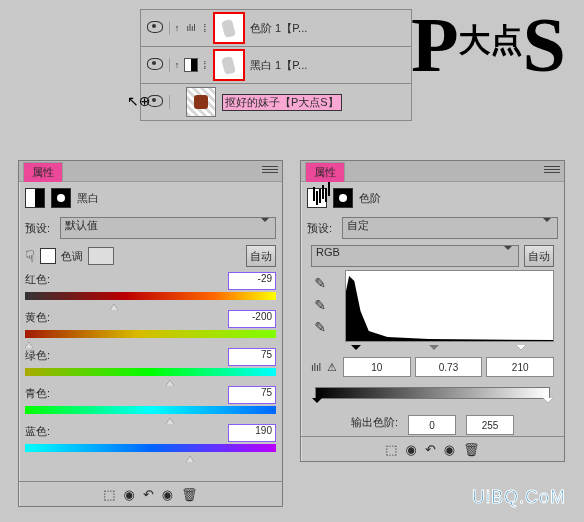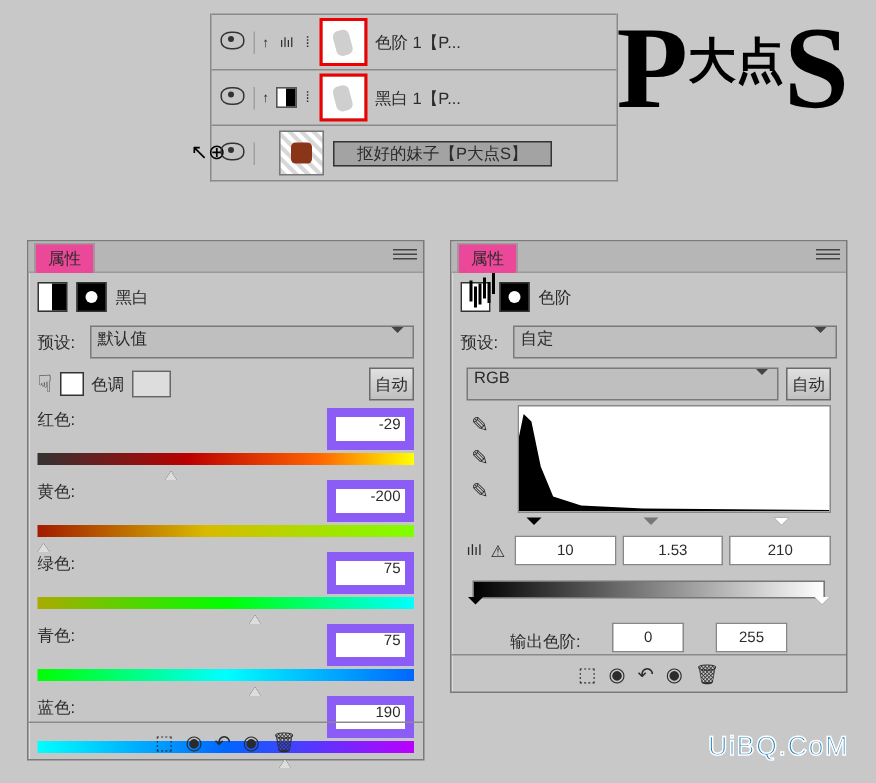--- a/index.html
+++ b/index.html
@@ -7,21 +7,21 @@
 .layer-row{display:flex;align-items:center;height:36px;border-top:1px solid #8a8a8a;position:relative}
 .vis{width:28px;text-align:center;border-right:1px solid #a0a0a0}
 .eye{display:inline-block;width:14px;height:10px;border:1.5px solid #333;border-radius:7px/5px;position:relative}
 .eye::after{content:"";position:absolute;width:4px;height:4px;background:#333;border-radius:50%;left:4px;top:2px}
 .lock{width:14px;text-align:center;font-size:9px}
 .link{width:14px;text-align:center;font-size:10px}
 .mask{width:28px;height:28px;margin:0 2px;background:#fff;border:1px solid #777;position:relative}
 .mask.hl{outline:2px solid #e00;outline-offset:-1px}
 .mask::after{content:"";position:absolute;left:30%;top:20%;width:40%;height:60%;background:#cfcfcf;border-radius:4px;transform:rotate(-15deg)}
 .lbl{margin-left:4px;white-space:nowrap;overflow:hidden}
-.lbl.boxed{border:1px solid #333;padding:0 15px;background:#a3a3a3}
+.lbl.boxed{border:1px solid #333;padding:0 2px;background:#f9a8d4}
 .thumb{width:28px;height:28px;margin:0 2px;border:1px solid #777;position:relative;background-image:linear-gradient(45deg,#fff 25%,#d8d8d8 25%,#d8d8d8 50%,#fff 50%,#fff 75%,#d8d8d8 75%);background-size:8px 8px}
 .thumb::after{content:"";position:absolute;left:25%;top:25%;width:50%;height:50%;background:#8a3518;border-radius:3px}
 .cursor{position:absolute;left:-14px;top:9px;font-size:14px;color:#000}
 .panel{position:absolute;background:#c6c6c6;border:1px solid #7a7a7a;box-shadow:inset 1px 1px 0 #dcdcdc}
 .panel.left{left:18px;top:160px;width:263px;height:345px}
 .panel.right{left:300px;top:160px;width:263px;height:300px}
 .tab-bar{height:20px;display:flex;align-items:center;padding-left:4px;background:#b6b6b6;border-bottom:1px solid #9a9a9a}
 .tab{padding:2px 8px;background:#ec4899;border:1px solid #9a9a9a;border-bottom:0;margin-top:2px}
 .menu-btn{margin-left:auto;width:16px;height:14px;margin-right:4px}
 .menu-btn span{display:block;height:1px;background:#444;margin:2px 0}
@@ -35,21 +35,21 @@
 .row{display:flex;align-items:center;padding:3px 6px;gap:5px}
 .label-s{min-width:30px}
 .select{flex:1;height:20px;border:1px solid #7a7a7a;background:#bfbfbf;display:flex;padding:0 4px;position:relative}
 .select::after{content:"";position:absolute;right:6px;border:4px solid transparent;border-top-color:#444}
 .btn{height:20px;padding:0 3px;border:1px solid #6a6a6a;background:linear-gradient(#e0e0e0,#c0c0c0);display:inline-flex;align-items:center}
 .hand{font-size:16px}
 .chk{width:14px;height:14px;border:1px solid #333;background:#fff}
 .swatch{width:24px;height:16px;border:1px solid #666;background:#ddd}
 .slider{position:relative;margin:2px 6px 10px}
 .slider-label{display:flex;justify-content:space-between;margin-bottom:2px}
-.num{width:40px;height:16px;border:6px solid #8b5cf6;background:#fff;text-align:right;padding:0 3px;font-size:10px}
+.num{width:40px;height:16px;border:1px solid #8b5cf6;background:#fff;text-align:right;padding:0 3px;font-size:10px}
 .grad{height:8px;position:relative}
 .handle{position:absolute;top:8px;width:0;height:0;border:4px solid transparent}
 .h-up{border-bottom:6px solid #ddd;filter:drop-shadow(0 0 0.5px #000)}
 .grad-red{background:linear-gradient(90deg,#333,#b00 40%,#f60 75%,#ff0)}
 .grad-yel{background:linear-gradient(90deg,#a31b00,#d8bb00 45%,#7fff00)}
 .grad-grn{background:linear-gradient(90deg,#aa0,#0f0 50%,#0ff)}
 .grad-cyn{background:linear-gradient(90deg,#0f0,#0ff 50%,#06f)}
 .grad-blu{background:linear-gradient(90deg,#0ff,#06f 50%,#b0f)}
 .bot-bar{position:absolute;bottom:0;left:0;right:0;height:24px;border-top:1px solid #8a8a8a;display:flex;align-items:center;justify-content:center;gap:8px;font-size:13px}
 .ic{font-size:13px}
@@ -60,21 +60,21 @@
 .blk{border-top-color:#000}
 .gry{border-top-color:#777}
 .wht{border-top-color:#fff;filter:drop-shadow(0 0 0.5px #000)}
 .num-row{display:flex;gap:4px;align-items:center;margin:2px 0}
 .warning{width:14px;text-align:center;font-size:11px}
 .num2{flex:1;height:18px;border:1px solid #888;background:#fff;text-align:center;font-size:10px;display:inline-flex;align-items:center;justify-content:center}
 .out-grad{height:10px;background:linear-gradient(90deg,#000,#fff);border:1px solid #777;position:relative;margin:4px 0}
 .eyedrop{width:28px;display:flex;flex-direction:column;gap:4px;padding-top:4px}
 .eyedrop span{font-size:14px;width:18px;height:18px;display:inline-flex;align-items:center;justify-content:center}
 .levels-inner{display:flex;gap:6px}
-.out-row{display:flex;align-items:flex-end;gap:21px;justify-content:center;margin-top:8px}
+.out-row{display:flex;align-items:flex-start;gap:10px;justify-content:center;margin-top:8px}
 .logo{position:absolute;right:18px;top:10px;font-size:78px;font-family:"STXingkai",cursive;font-weight:700;color:#000;line-height:0.9}
 .watermark{position:absolute;right:18px;bottom:14px;font-family:Arial,sans-serif;font-weight:400;font-size:18px;letter-spacing:1px;-webkit-text-stroke:1px #fff;color:#1279b8}
 </style>
 </head>
 <body>
 
 <div class="layers">
   <div class="layer-row">
     <div class="vis"><span class="eye"></span></div>
     <div class="lock">↑</div>
@@ -228,21 +228,21 @@
         <span class="lvl-mark gry" style="left:40%"></span>
         <span class="lvl-mark wht" style="left:82%"></span>
       </div>
     </div>
   </div>
 
   <div class="num-row" style="padding:0 10px">
     <span style="font-size:10px">ılıl</span>
     <span class="warning">⚠</span>
     <span class="num2">10</span>
-    <span class="num2">1.53</span>
+    <span class="num2">0.73</span>
     <span class="num2">210</span>
   </div>
 
   <div style="padding:4px 14px">
     <div class="out-grad">
       <span class="lvl-mark blk" style="left:-4px;top:10px"></span>
       <span class="lvl-mark wht" style="right:-4px;top:10px"></span>
     </div>
   </div>
   <div class="out-row">

